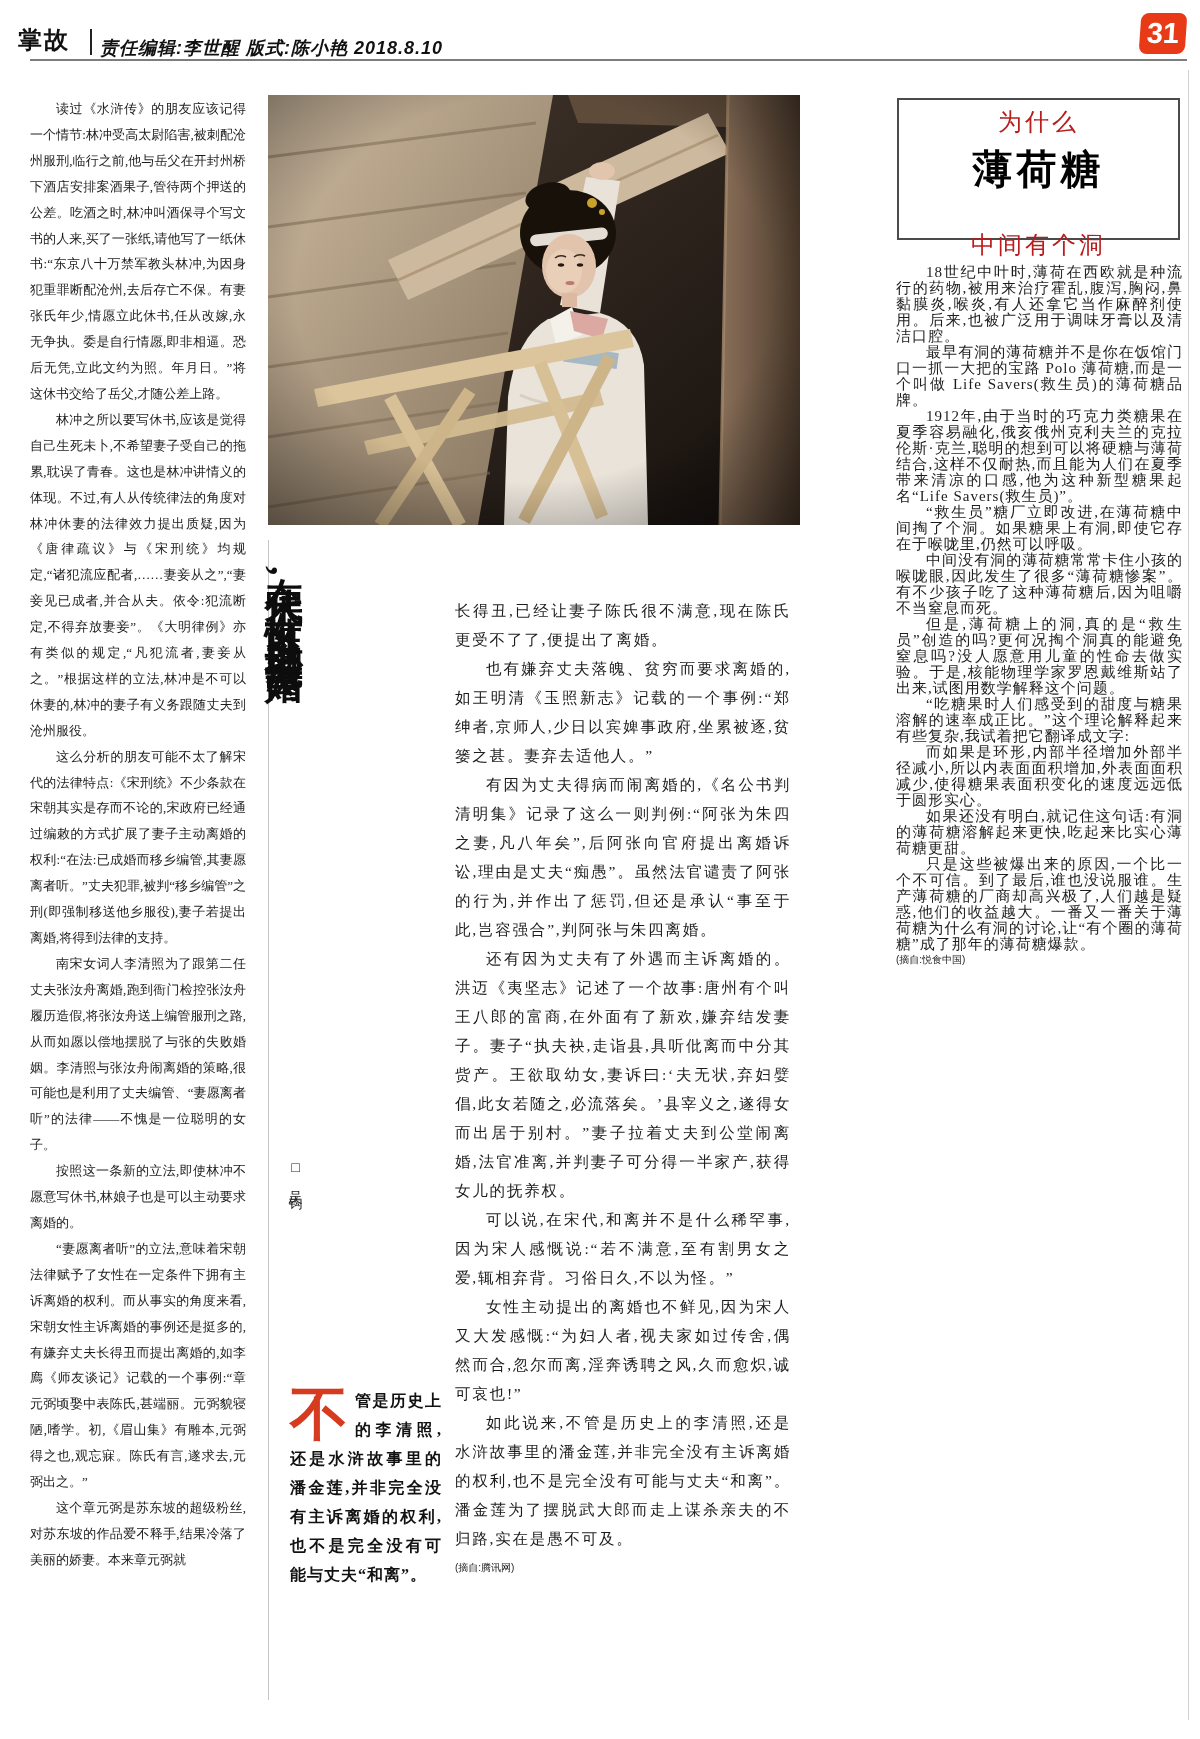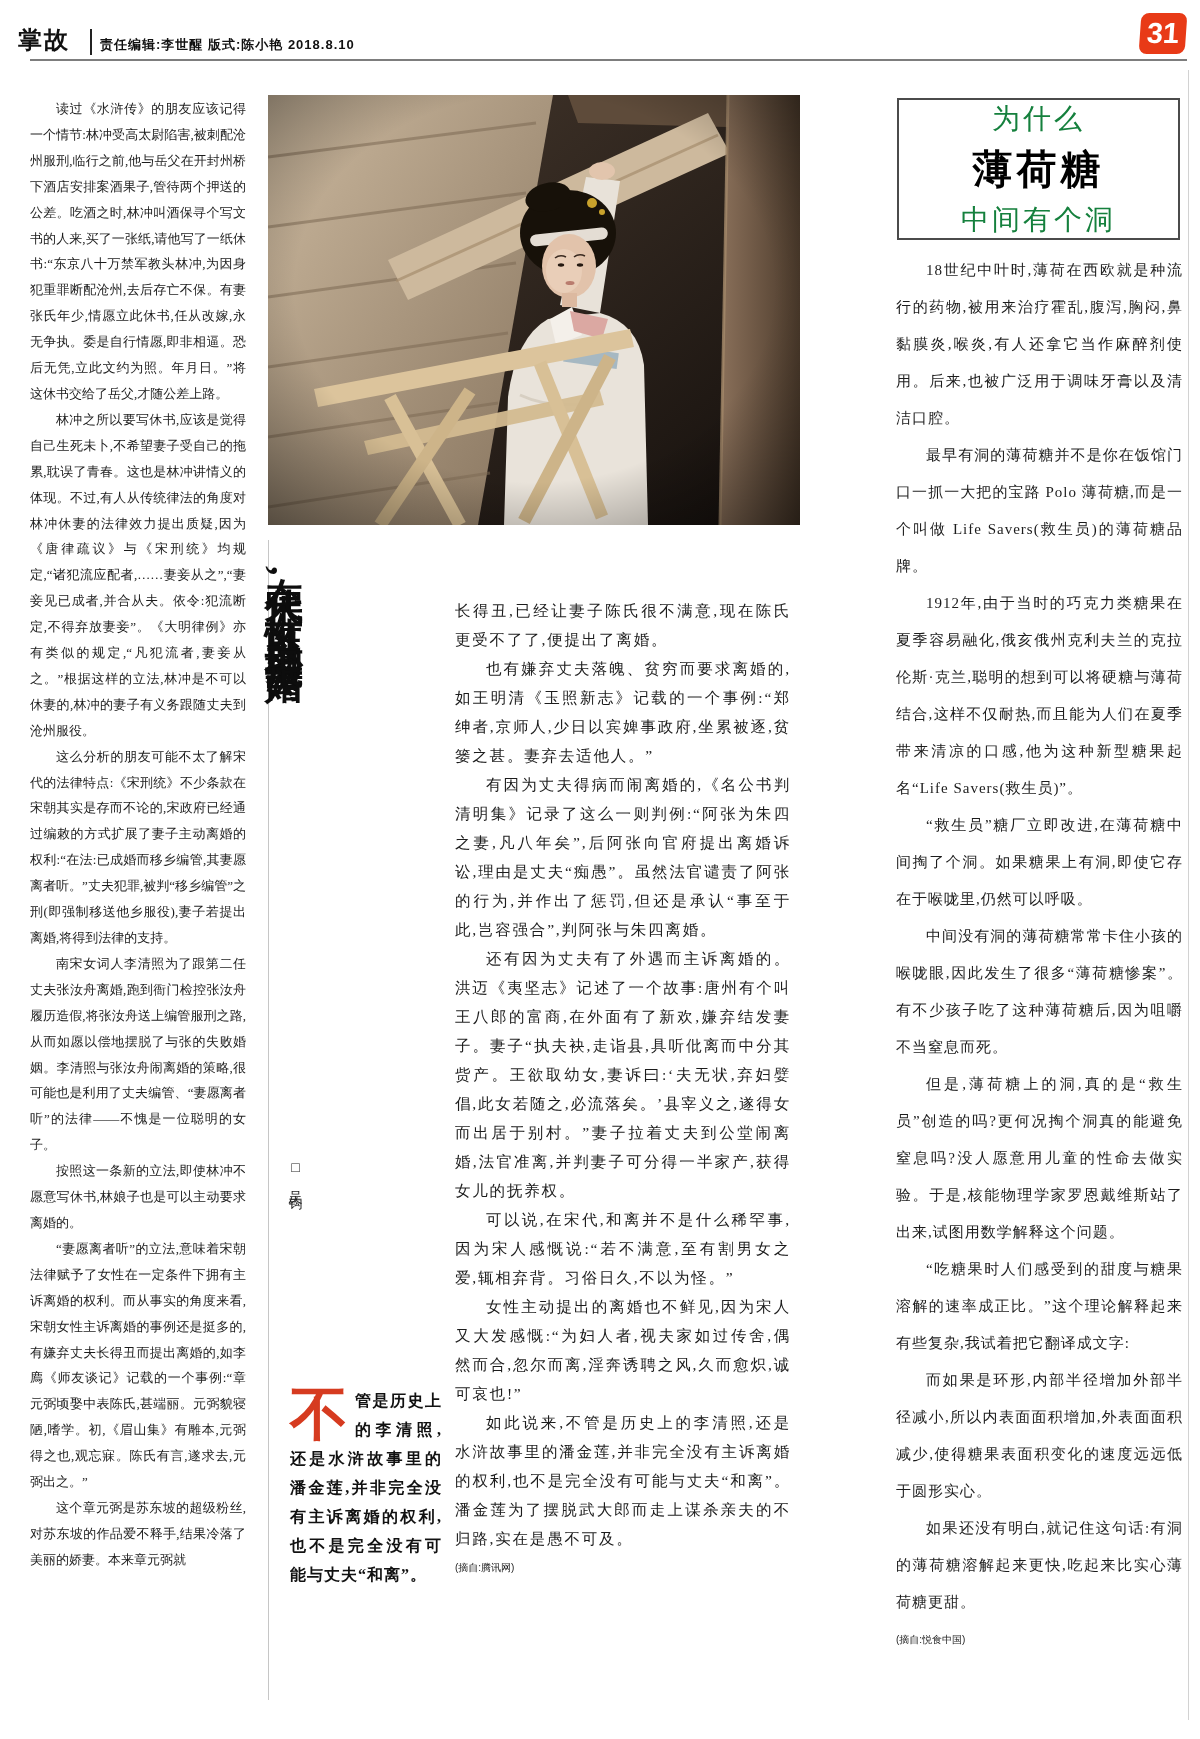--- a/index.html
+++ b/index.html
@@ -4,21 +4,21 @@
 <style>
   html,body{margin:0;padding:0;background:#f2f2f2;}
   .page{position:relative;width:1200px;height:1739px;background:#ffffff;margin:0 auto;
         font-family:"Liberation Serif","DejaVu Serif",serif;color:#1c1c1c;overflow:hidden;}
 
   
   .masthead{position:absolute;left:18px;top:24px;font-family:"Liberation Sans","DejaVu Sans",sans-serif;
             font-weight:bold;font-size:24px;letter-spacing:2px;color:#111;}
   .head-sep{position:absolute;left:90px;top:29px;width:2px;height:26px;background:#222;}
   .head-meta{position:absolute;left:100px;top:36px;font-family:"Liberation Sans","DejaVu Sans",sans-serif;
-             font-weight:bold;font-size:13px;color:#111;letter-spacing:1px;}
+             font-weight:bold;font-style:italic;font-size:18px;color:#111;letter-spacing:1px;}
   .head-rule{position:absolute;left:30px;top:59px;width:1157px;height:2px;background:#7d7d7d;}
   .pagenum{position:absolute;left:1140px;top:13px;width:46px;height:41px;border-radius:8px;
            background:var(--accent-red,#e83a17);color:#fff;text-align:center;line-height:41px;
            font-family:"Liberation Sans","DejaVu Sans",sans-serif;font-weight:bold;font-size:29px;
            transform:skewX(-4deg);}
 
   
   .v-divider{position:absolute;left:268px;top:540px;width:1px;height:1160px;background:#c6c6c6;}
   .edge-rule{position:absolute;left:1188px;top:70px;width:1px;height:1650px;background:#d2d2d2;}
 
@@ -45,25 +45,25 @@
   
   .col-mid{position:absolute;left:455px;top:596px;width:336px;
            font-size:15.5px;line-height:29px;letter-spacing:1.8px;text-align:justify;}
   .col-mid p{margin:0;text-indent:2em;}
   .col-mid p.noindent{text-indent:0;}
 
   
   .titlebox{position:absolute;left:897px;top:98px;width:283px;height:142px;border:2px solid #4b4b4b;
             box-sizing:border-box;display:flex;flex-direction:column;align-items:center;
             justify-content:center;gap:4px;background:#fff;}
-  .tb-small{font-size:28px;letter-spacing:3px;color:#15803d;}
+  .tb-small{font-size:24px;letter-spacing:3px;color:#b91c1c;margin-top:28px;}
   .tb-big{font-family:"Liberation Sans","DejaVu Sans",sans-serif;font-weight:900;
           font-size:40px;letter-spacing:4px;color:#000;}
-  .col-right{position:absolute;left:896px;top:252px;width:287px;
-             font-size:15px;line-height:37px;letter-spacing:1px;text-align:justify;}
+  .col-right{position:absolute;left:896px;top:264px;width:287px;
+             font-size:15px;line-height:16px;letter-spacing:1px;text-align:justify;}
   .col-right p{margin:0;text-indent:2em;}
 
   .attribution{margin-top:12px;text-align:left;text-indent:0 !important;
                font-family:"Liberation Sans","DejaVu Sans",sans-serif;
                font-weight:normal;font-size:10px;letter-spacing:0;padding-right:6px;}
 </style>
 </head>
 <body>
 
 <div class="page">
@@ -183,16 +183,17 @@
   <section class="col-right">
     <p>18世纪中叶时,薄荷在西欧就是种流行的药物,被用来治疗霍乱,腹泻,胸闷,鼻黏膜炎,喉炎,有人还拿它当作麻醉剂使用。后来,也被广泛用于调味牙膏以及清洁口腔。</p>
     <p>最早有洞的薄荷糖并不是你在饭馆门口一抓一大把的宝路 Polo 薄荷糖,而是一个叫做 Life Savers(救生员)的薄荷糖品牌。</p>
     <p>1912年,由于当时的巧克力类糖果在夏季容易融化,俄亥俄州克利夫兰的克拉伦斯·克兰,聪明的想到可以将硬糖与薄荷结合,这样不仅耐热,而且能为人们在夏季带来清凉的口感,他为这种新型糖果起名“Life Savers(救生员)”。</p>
     <p>“救生员”糖厂立即改进,在薄荷糖中间掏了个洞。如果糖果上有洞,即使它存在于喉咙里,仍然可以呼吸。</p>
     <p>中间没有洞的薄荷糖常常卡住小孩的喉咙眼,因此发生了很多“薄荷糖惨案”。有不少孩子吃了这种薄荷糖后,因为咀嚼不当窒息而死。</p>
     <p>但是,薄荷糖上的洞,真的是“救生员”创造的吗?更何况掏个洞真的能避免窒息吗?没人愿意用儿童的性命去做实验。于是,核能物理学家罗恩戴维斯站了出来,试图用数学解释这个问题。</p>
     <p>“吃糖果时人们感受到的甜度与糖果溶解的速率成正比。”这个理论解释起来有些复杂,我试着把它翻译成文字:</p>
     <p>而如果是环形,内部半径增加外部半径减小,所以内表面面积增加,外表面面积减少,使得糖果表面积变化的速度远远低于圆形实心。</p>
     <p>如果还没有明白,就记住这句话:有洞的薄荷糖溶解起来更快,吃起来比实心薄荷糖更甜。</p>
+    <p>只是这些被爆出来的原因,一个比一个不可信。到了最后,谁也没说服谁。生产薄荷糖的厂商却高兴极了,人们越是疑惑,他们的收益越大。一番又一番关于薄荷糖为什么有洞的讨论,让“有个圈的薄荷糖”成了那年的薄荷糖爆款。</p>
     <p class="attribution">(摘自:悦食中国)</p>
   </section>
 
 </div>
 
 </body></html>

